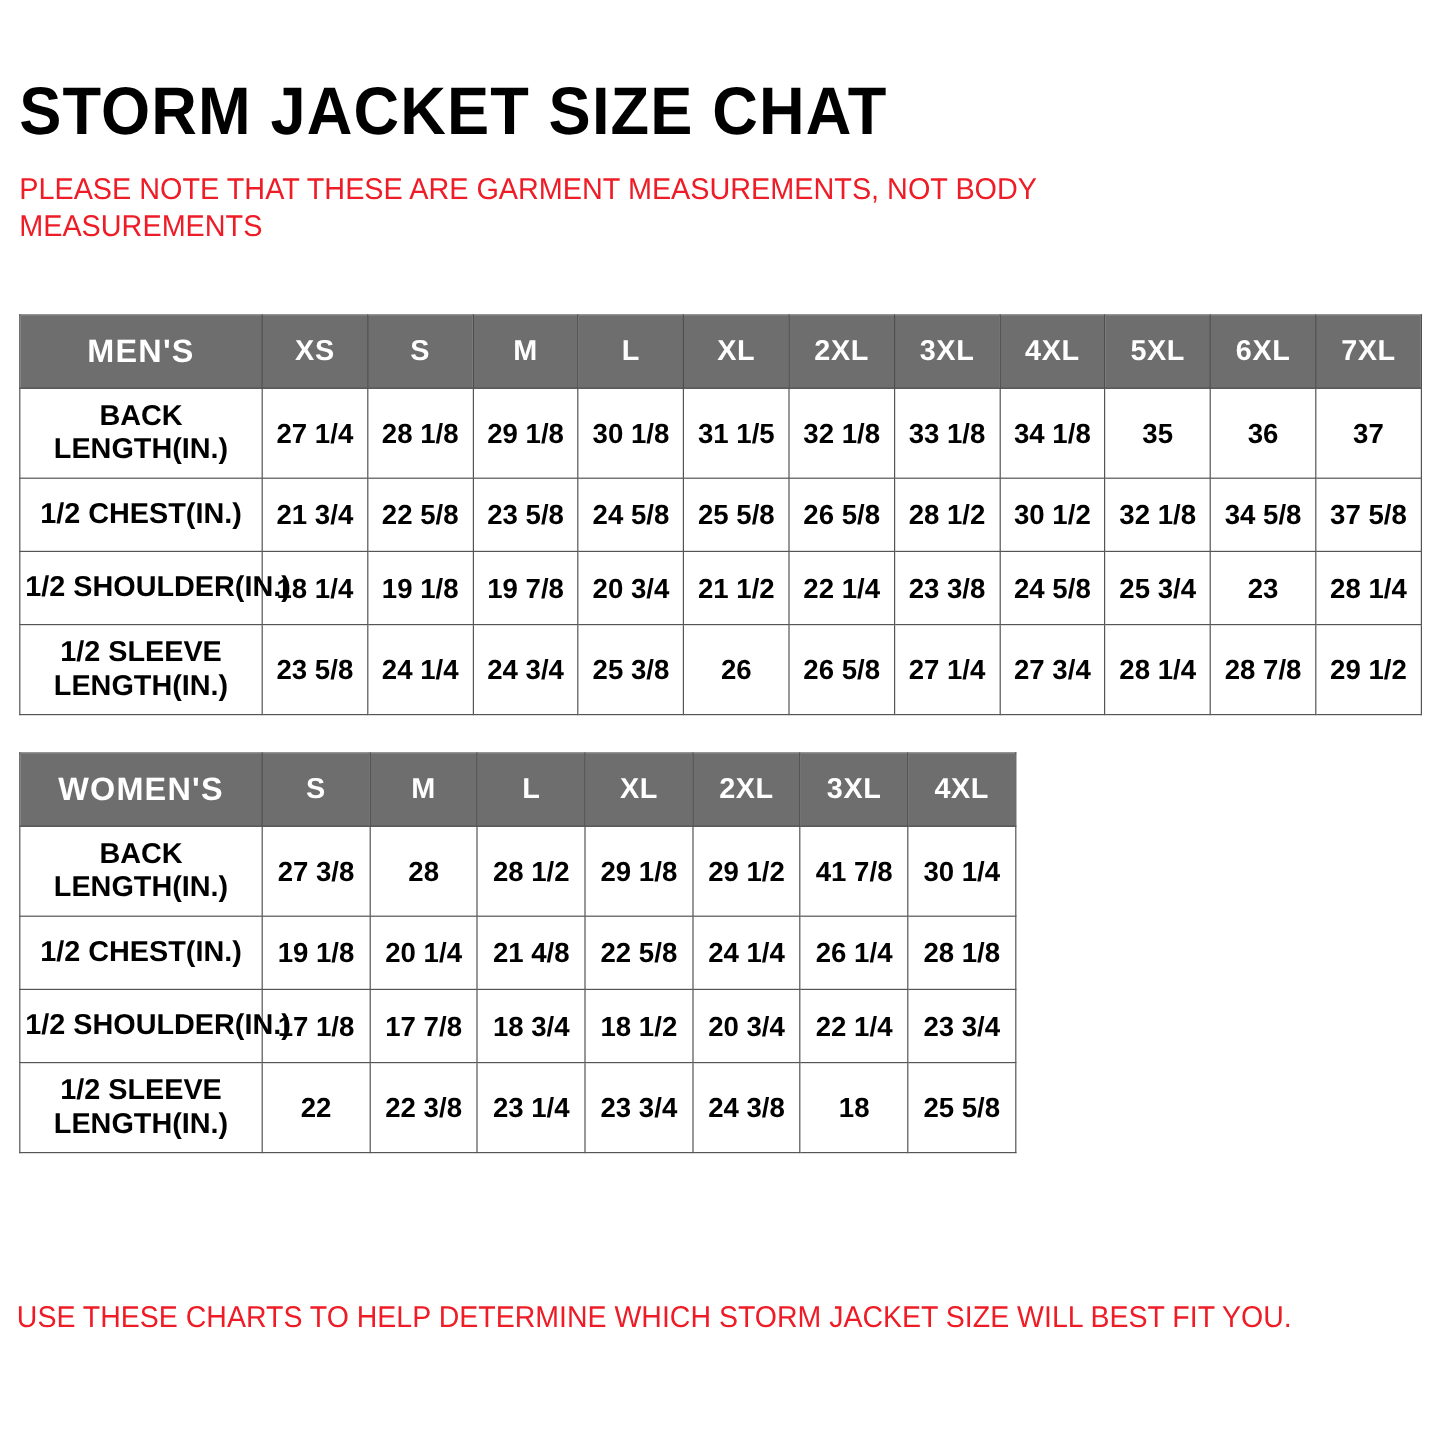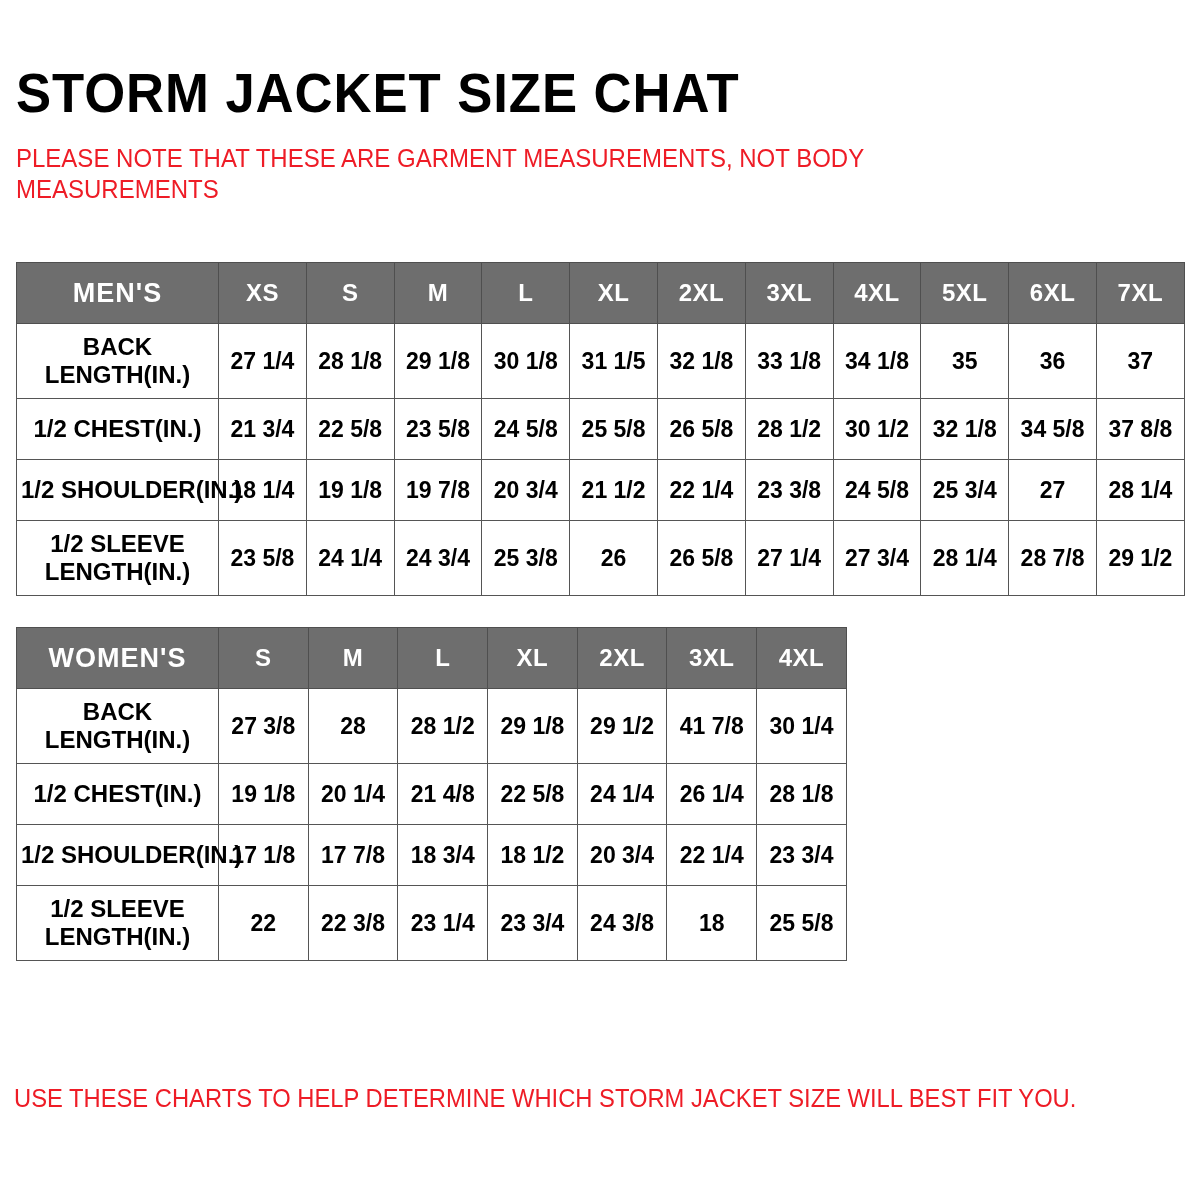--- a/index.html
+++ b/index.html
@@ -192,34 +192,34 @@
             <td>21 3/4</td>
             <td>22 5/8</td>
             <td>23 5/8</td>
             <td>24 5/8</td>
             <td>25 5/8</td>
             <td>26 5/8</td>
             <td>28 1/2</td>
             <td>30 1/2</td>
             <td>32 1/8</td>
             <td>34 5/8</td>
-            <td>37 8/8</td>
+            <td>37 5/8</td>
           </tr>
           <tr>
             <td class="row-label">1/2  SHOULDER(IN.)</td>
             <td>18 1/4</td>
             <td>19 1/8</td>
             <td>19 7/8</td>
             <td>20 3/4</td>
             <td>21 1/2</td>
             <td>22 1/4</td>
             <td>23 3/8</td>
             <td>24 5/8</td>
             <td>25 3/4</td>
-            <td>27</td>
+            <td>23</td>
             <td>28 1/4</td>
           </tr>
           <tr class="tall">
             <td class="row-label">
               <span class="lbl-2line">1/2  SLEEVE</span>
               <span class="lbl-2line">LENGTH(IN.)</span>
             </td>
             <td>23 5/8</td>
             <td>24 1/4</td>
             <td>24 3/4</td>

